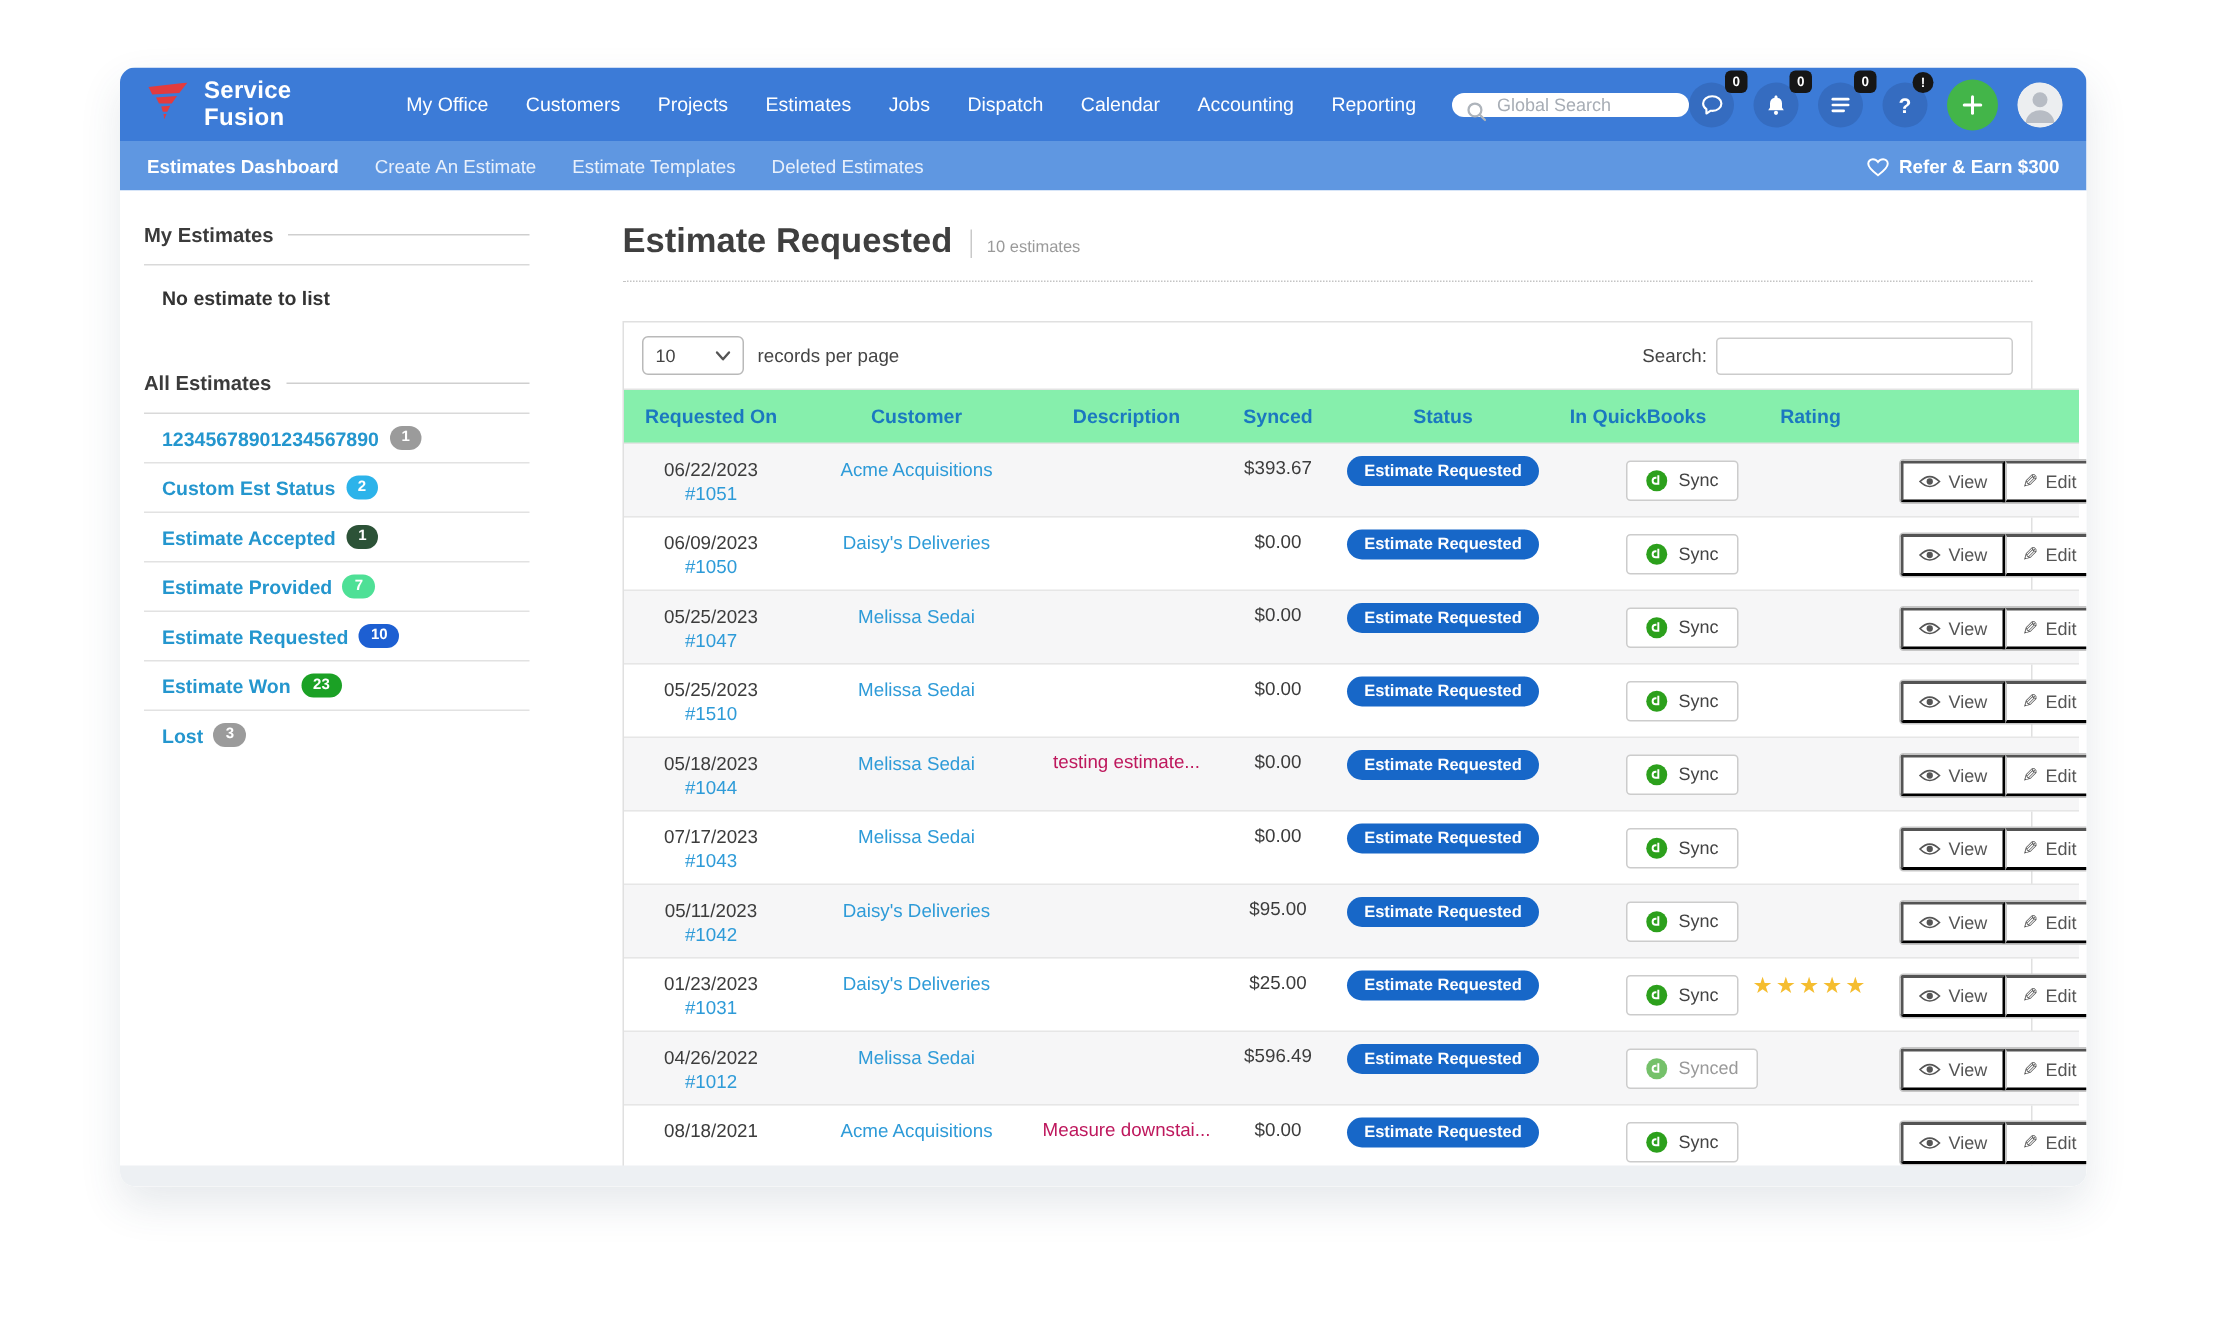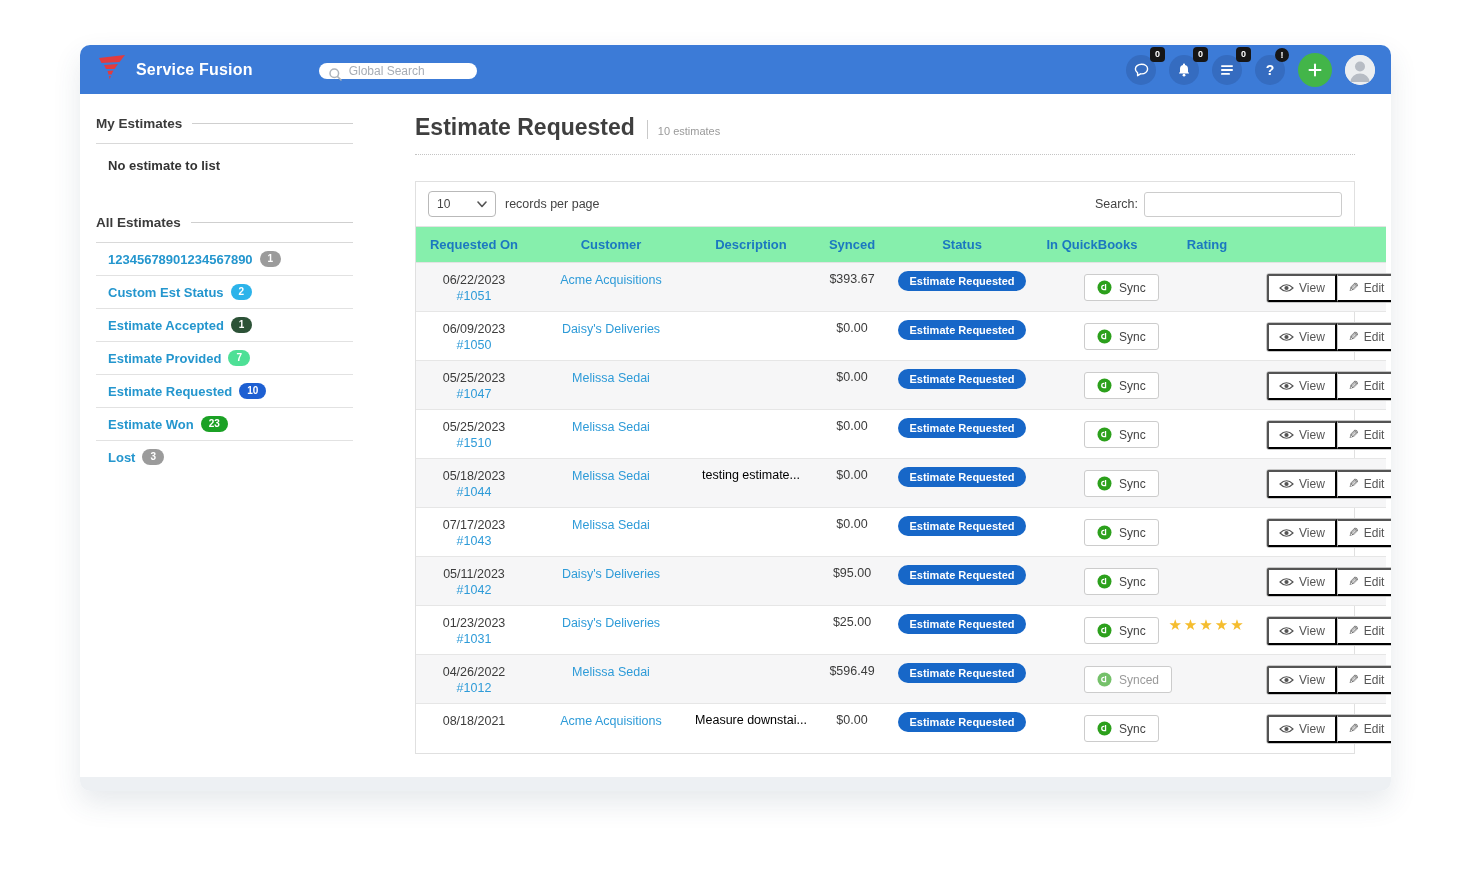--- a/index.html
+++ b/index.html
@@ -113,28 +113,28 @@
     color:#1b78c0; font-weight:bold; font-size:13px; text-align:center;
     padding:10px 4px; border-top:1px solid #e3e3e3; border-bottom:1px solid #e3e3e3;
     background:#86efac; white-space:nowrap;
   }
   table.est tbody tr { height:49px; }
   table.est tbody tr:nth-child(odd) { background:#f6f6f7; }
   table.est tbody tr + tr td { border-top:1px solid #e6e6e6; }
   table.est td { text-align:center; vertical-align:top; padding:9px 4px 0; }
   .cell-date { color:#3c3c3c; line-height:16px; }
   .num-link, .cust-link { color:#2e9bd8; cursor:pointer; line-height:16px; display:inline-block; }
-  .cell-desc { color:#000000; overflow:hidden; text-overflow:ellipsis; white-space:nowrap; }
+  .cell-desc { color:#be185d; overflow:hidden; text-overflow:ellipsis; white-space:nowrap; }
   .cell-value { color:#3c3c3c; }
   .status-pill {
     display:inline-block; background:#1767c8; color:#fff; font-weight:bold; font-size:11px;
     padding:4px 11px; border-radius:11px; white-space:nowrap; margin-top:-1px;
   }
   .qb-btn {
-    display:inline-flex; align-items:center; gap:7px; margin-top:2px;
+    display:inline-flex; align-items:flex-start; gap:7px; margin-top:2px;
     border:1px solid #ccc; border-radius:3px; background:#fff;
     padding:5px 12px; font-size:12px; color:#444; cursor:pointer; white-space:nowrap;margin-left:48px;
   }
   .qb-btn.synced { color:#9a9a9a; }
   .qb-btn.synced svg { opacity:.65; }
   .stars { color:#f5bd2f; font-size:15px; letter-spacing:2px; white-space:nowrap; line-height:20px; }
   .action-group {
     display:inline-flex; border:1px solid #c7c7c7; border-radius:3px; overflow:hidden;
     background:#fff; margin-top:1px;
   }
@@ -156,20 +156,31 @@
         <svg width="28" height="25" viewBox="0 0 28 25">
           <g fill="#e23b3e">
             <path d="M1 3 L27 0 L21.5 7 L3.5 8 Z"></path>
             <path d="M6 10 L20 9 L16.5 14 L8 14 Z"></path>
             <path d="M9.5 16 L15.5 15.5 L13.5 19.5 L10.5 19.5 Z"></path>
             <path d="M11 21 L13 21 L11.5 24.5 Z"></path>
           </g>
         </svg>
       </span>
       <span class="brand-name">Service Fusion</span>
+    </div>
+    <div class="nav-items">
+      <span class="nav-item">My Office</span>
+      <span class="nav-item">Customers</span>
+      <span class="nav-item">Projects</span>
+      <span class="nav-item">Estimates</span>
+      <span class="nav-item">Jobs</span>
+      <span class="nav-item">Dispatch</span>
+      <span class="nav-item">Calendar</span>
+      <span class="nav-item">Accounting</span>
+      <span class="nav-item">Reporting</span>
     </div>
     <div class="global-search">
       <svg width="15" height="15" viewBox="0 0 15 15">
         <circle cx="6.3" cy="6.3" r="4.3" fill="none" stroke="#aeb4bb" stroke-width="1.5"></circle>
         <line x1="9.6" y1="9.6" x2="13" y2="13" stroke="#aeb4bb" stroke-width="1.5" stroke-linecap="round"></line>
       </svg>
       <input class="gs-input" placeholder="Global Search" style="">
     </div>
     <div class="icon-cluster">
       <div class="icon-circle">
@@ -206,20 +217,32 @@
       <div class="avatar">
         <svg width="30" height="30" viewBox="0 0 30 30">
           <circle cx="15" cy="15" r="15" fill="#eceef0"></circle>
           <circle cx="15" cy="11.5" r="5" fill="#b7bcc4"></circle>
           <path d="M5.5 27a9.5 8.5 0 0 1 19 0z" fill="#b7bcc4"></path>
         </svg>
       </div>
     </div>
   </div>
 
+  <div class="subnav">
+    <span class="subnav-item active">Estimates Dashboard</span>
+    <span class="subnav-item">Create An Estimate</span>
+    <span class="subnav-item">Estimate Templates</span>
+    <span class="subnav-item">Deleted Estimates</span>
+    <span class="refer">
+      <svg width="16" height="14" viewBox="0 0 16 14">
+        <path d="M8 12.8C3.8 9.8 1.5 7.6 1.5 5.2c0-1.8 1.4-3.1 3.1-3.1 1.3 0 2.5.7 3.4 1.9.9-1.2 2.1-1.9 3.4-1.9 1.7 0 3.1 1.3 3.1 3.1 0 2.4-2.3 4.6-6.5 7.6z" fill="none" stroke="#fff" stroke-width="1.3"></path>
+      </svg>
+      <span>Refer &amp; Earn $300</span>
+    </span>
+  </div>
 
   <div class="content">
 
     <div class="sidebar">
       <div class="side-sec">
         <div class="side-heading">
           <span>My Estimates</span>
           <i class="rule"></i>
         </div>
         <div class="no-est">No estimate to list</div>

